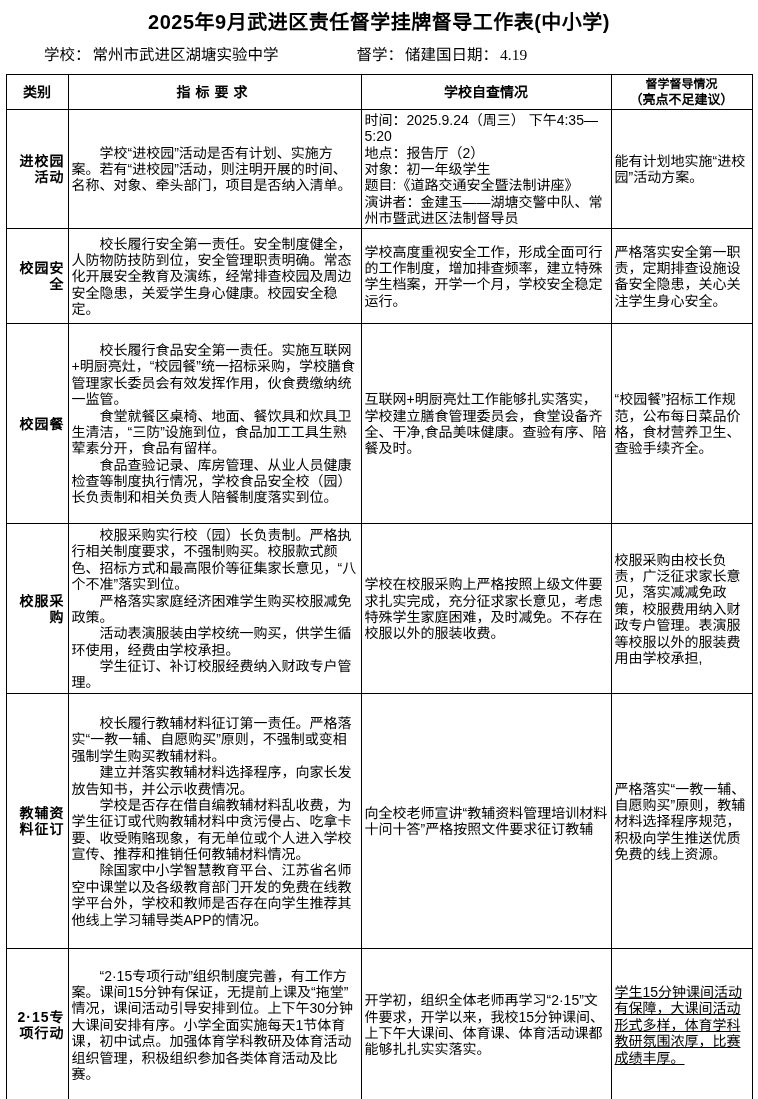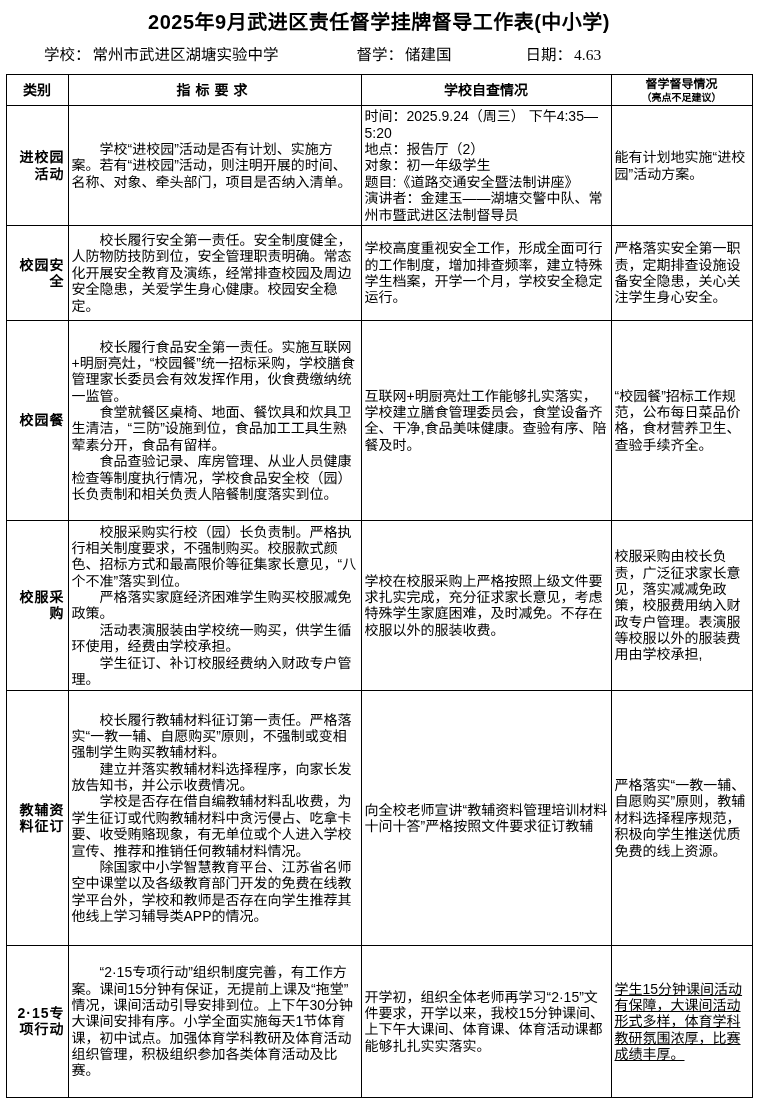--- a/index.html
+++ b/index.html
@@ -40,21 +40,21 @@
   }
   .meta-group {
     display: flex;
     align-items: baseline;
     white-space: nowrap;
   }
   .meta-label { margin-right: 2px; }
   .meta-value { }
   .meta-school { margin-left: 44px; }
   .meta-inspector { margin-left: 78px; }
-  .meta-date { margin-left: 74px; }
+  .meta-date { }
 
   table.form {
     border-collapse: collapse;
     table-layout: fixed;
     width: 746px;
     margin: 0 auto;
     border: 1.6px solid #000;
   }
   table.form td, table.form th {
     border: 1.1px solid #000;
@@ -73,21 +73,21 @@
   thead th {
     text-align: center;
     font-weight: bold;
     font-family: "Liberation Sans", "DejaVu Sans", sans-serif;
     padding: 7px 2px;
   }
   .th-cat { font-size: 16px; }
   .th-req { font-size: 17px; letter-spacing: 5px; }
   .th-self { font-size: 17px; }
   .th-sup-main { font-size: 12px; display: block; }
-  .th-sup-sub { font-size: 10px; display: block; font-weight: bold; margin-top: 1px; }
+  .th-sup-sub { font-size: 13px; display: block; font-weight: bold; margin-top: 1px; }
 
   td.cat {
     text-align: right;
     font-weight: bold;
     font-family: "Liberation Sans", "DejaVu Sans", sans-serif;
     font-size: 15px;
     line-height: 1.5;
     letter-spacing: 1px;
   }
   td.cat .cat-txt { display: block; }
@@ -120,21 +120,21 @@
     <span class="meta-group meta-school">
       <span class="meta-label">学校：</span>
       <span class="meta-value">常州市武进区湖塘实验中学</span>
     </span>
     <span class="meta-group meta-inspector">
       <span class="meta-label">督学：</span>
       <span class="meta-value">储建国</span>
     </span>
     <span class="meta-group meta-date">
       <span class="meta-label">日期：</span>
-      <span class="meta-value">4.63</span>
+      <span class="meta-value">4.19</span>
     </span>
   </div>
 
   <table class="form">
     <colgroup>
       <col class="c-cat">
       <col class="c-req">
       <col class="c-self">
       <col class="c-sup">
     </colgroup>

